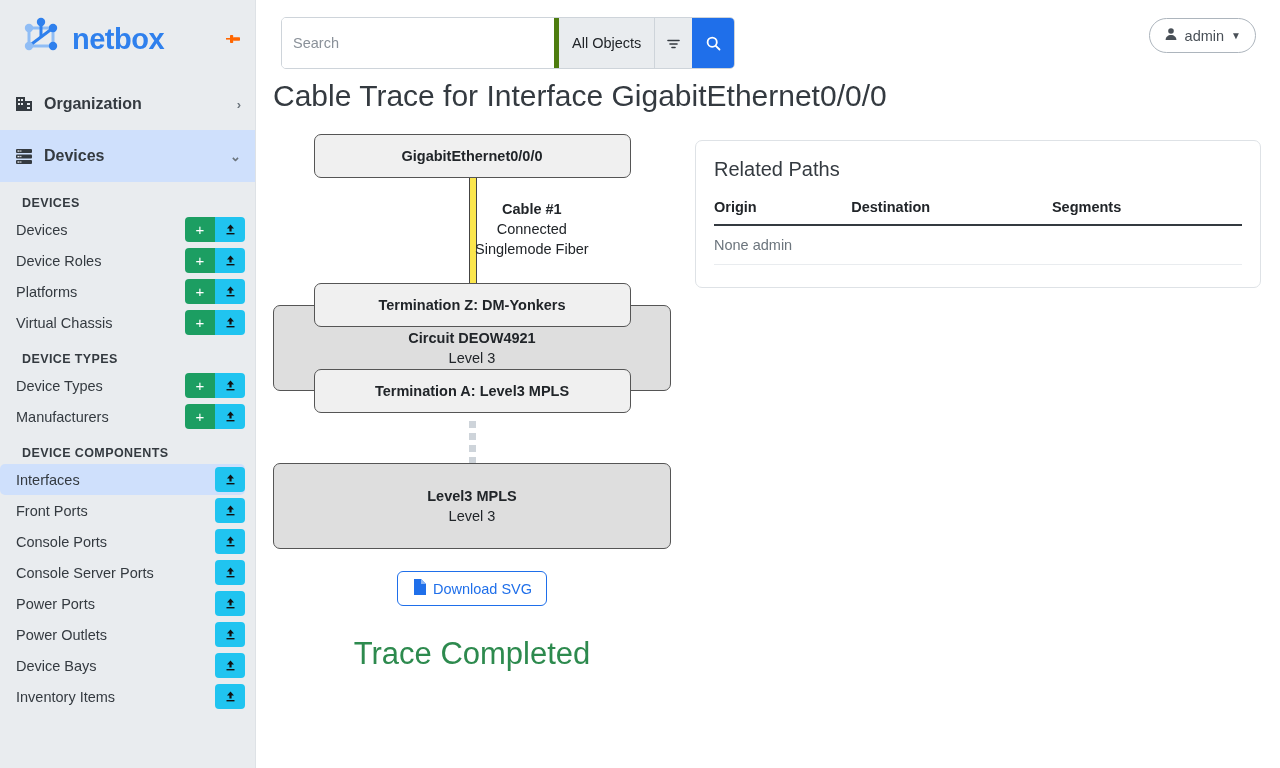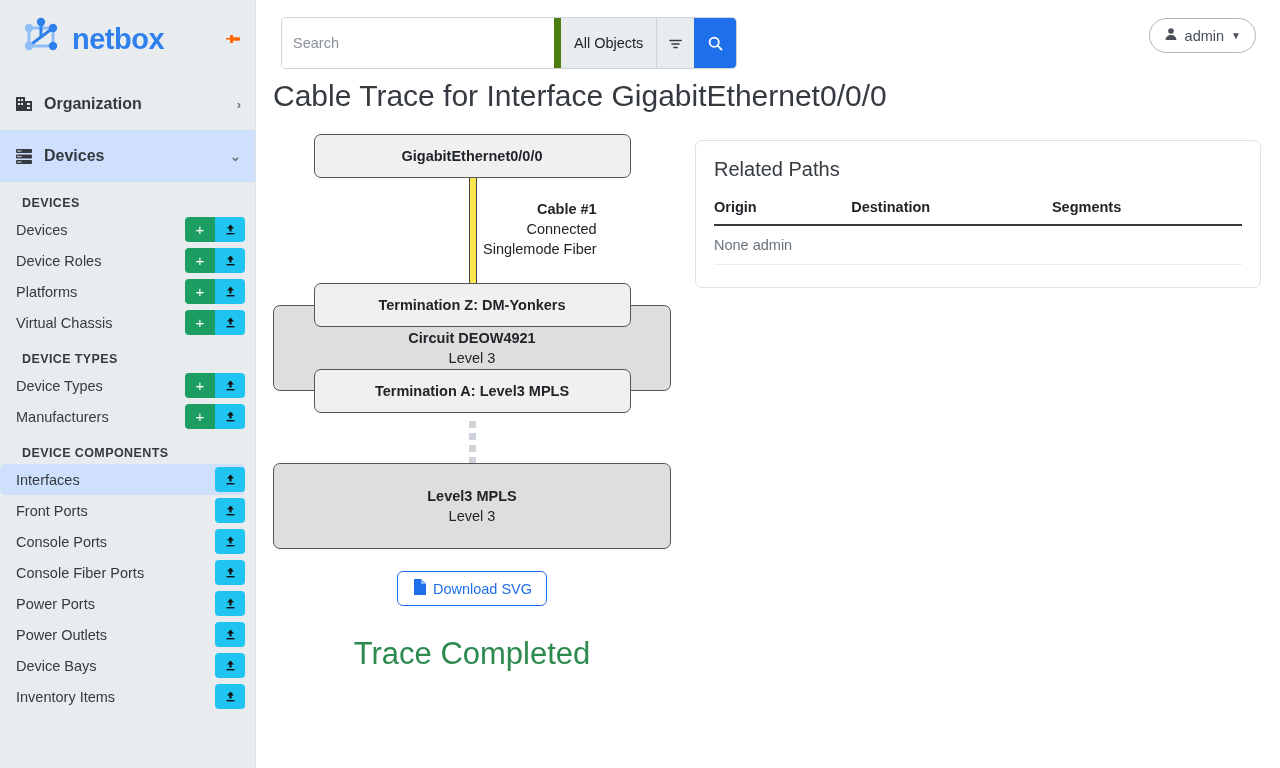--- a/index.html
+++ b/index.html
@@ -89,21 +89,21 @@
   }
   .search-input {
     width: 272px; border: none; outline: none;
     padding: 0 11px; font-size: 14.5px;
     font-family: "Liberation Sans", sans-serif;
     color: #212529; background: #fff;
   }
   .search-input::placeholder { color: #8a9199; }
   .scope-select {
     display: flex; align-items: center; padding: 0 13px;
-    background: #e9ecef; border-left: 7px solid #4d7c0f;
+    background: #e9ecef; border-left: 5px solid #4d7c0f;
     font-size: 14.5px; color: #212529; cursor: pointer;
     white-space: nowrap;
   }
   .filter-btn {
     display: flex; align-items: center; justify-content: center;
     width: 38px; background: #e9ecef;
     border-left: 1px solid #ced4da; cursor: pointer; color: #343a40;
   }
   .search-btn {
     display: flex; align-items: center; justify-content: center;
@@ -160,22 +160,22 @@
   .cable-link {
     position: relative; height: 106px; width: 398px;
     margin-top: -1px;
   }
   .cable-line {
     position: absolute; left: 196px; top: 0; width: 8px; height: 106px;
     background: #fbe64d;
     border-left: 1px solid #444; border-right: 1px solid #444;
   }
   .cable-info {
-    position: absolute; left: 210px; top: 22px;
-    text-align: right; font-size: 14.5px; line-height: 20px; color: #212529;
+    position: absolute; left: 202px; top: 22px;
+    text-align: center; font-size: 14.5px; line-height: 20px; color: #212529;
   }
   .cable-info .ci-title { font-weight: 700; }
 
   
   .dot-link { position: relative; height: 50px; width: 398px; }
   .dot-link i {
     position: absolute; left: 196px; width: 7px; height: 7px;
     background: #ced4da; display: block;
   }
 
@@ -381,21 +381,21 @@
         <div class="nav-btns single">
           <div class="btn-imp">
             <svg width="13" height="13" viewBox="0 0 13 13" fill="#111">
               <path d="M6.5 1.5 L10 5.5 H7.6 V8.5 H5.4 V5.5 H3z"></path>
               <rect x="2.5" y="10" width="8" height="1.4"></rect>
             </svg>
           </div>
         </div>
       </div>
       <div class="nav-item">
-        <span class="ni-label">Console Fiber Ports</span>
+        <span class="ni-label">Console Server Ports</span>
         <div class="nav-btns single">
           <div class="btn-imp">
             <svg width="13" height="13" viewBox="0 0 13 13" fill="#111">
               <path d="M6.5 1.5 L10 5.5 H7.6 V8.5 H5.4 V5.5 H3z"></path>
               <rect x="2.5" y="10" width="8" height="1.4"></rect>
             </svg>
           </div>
         </div>
       </div>
       <div class="nav-item">

